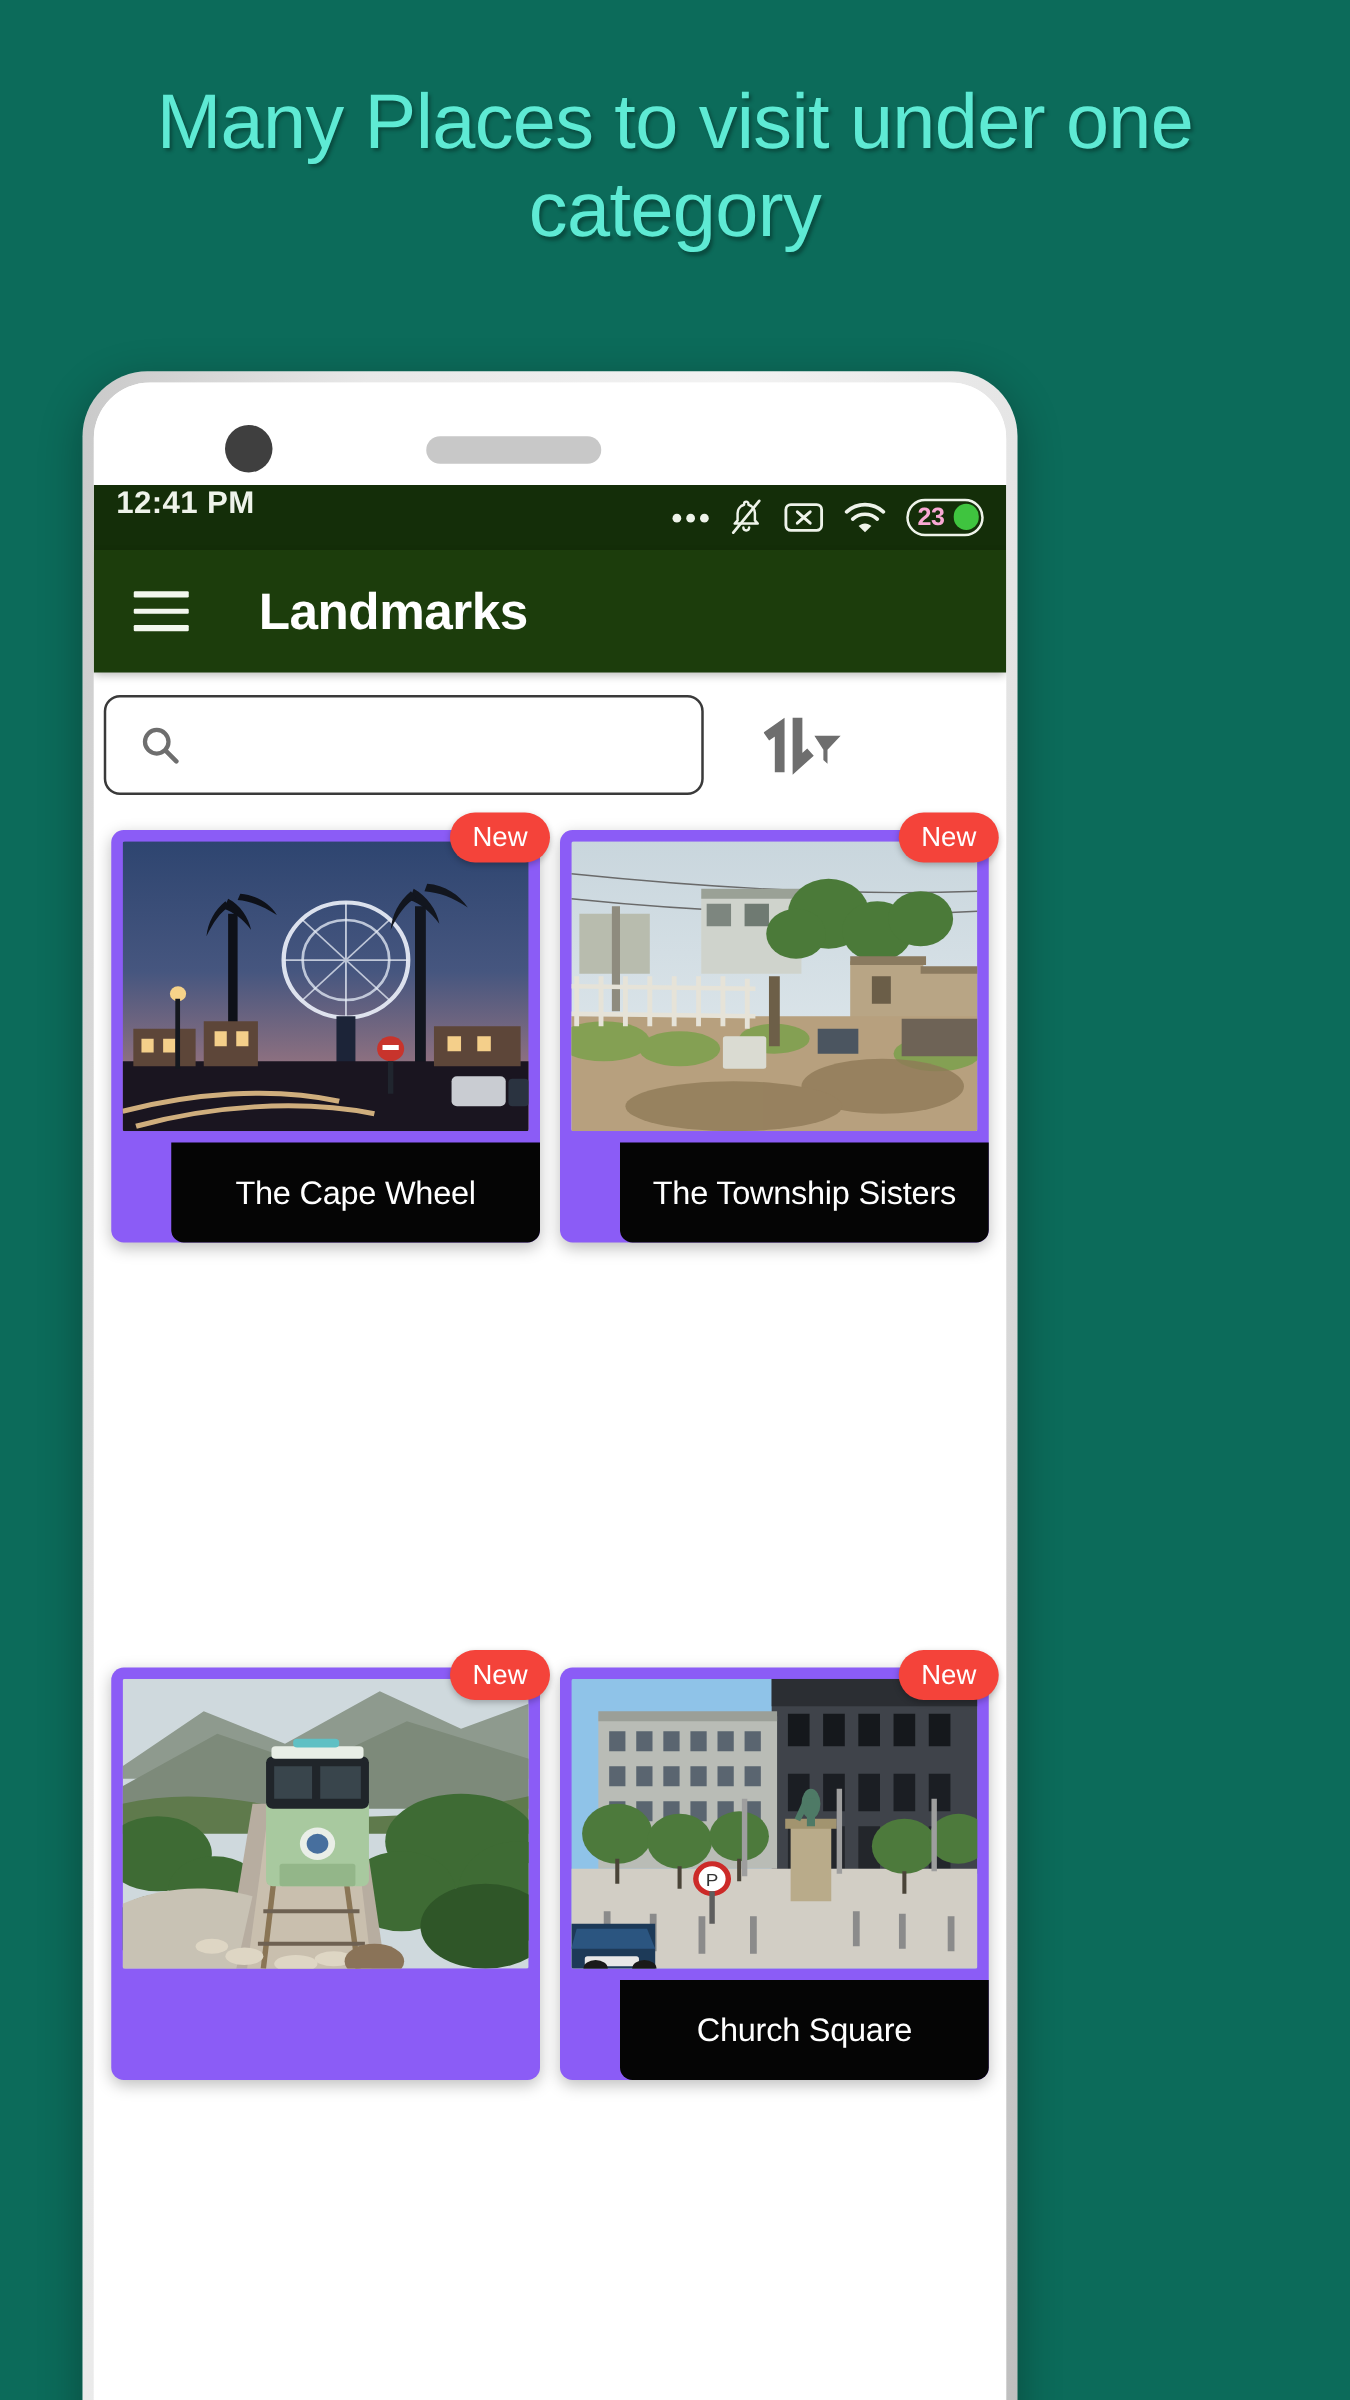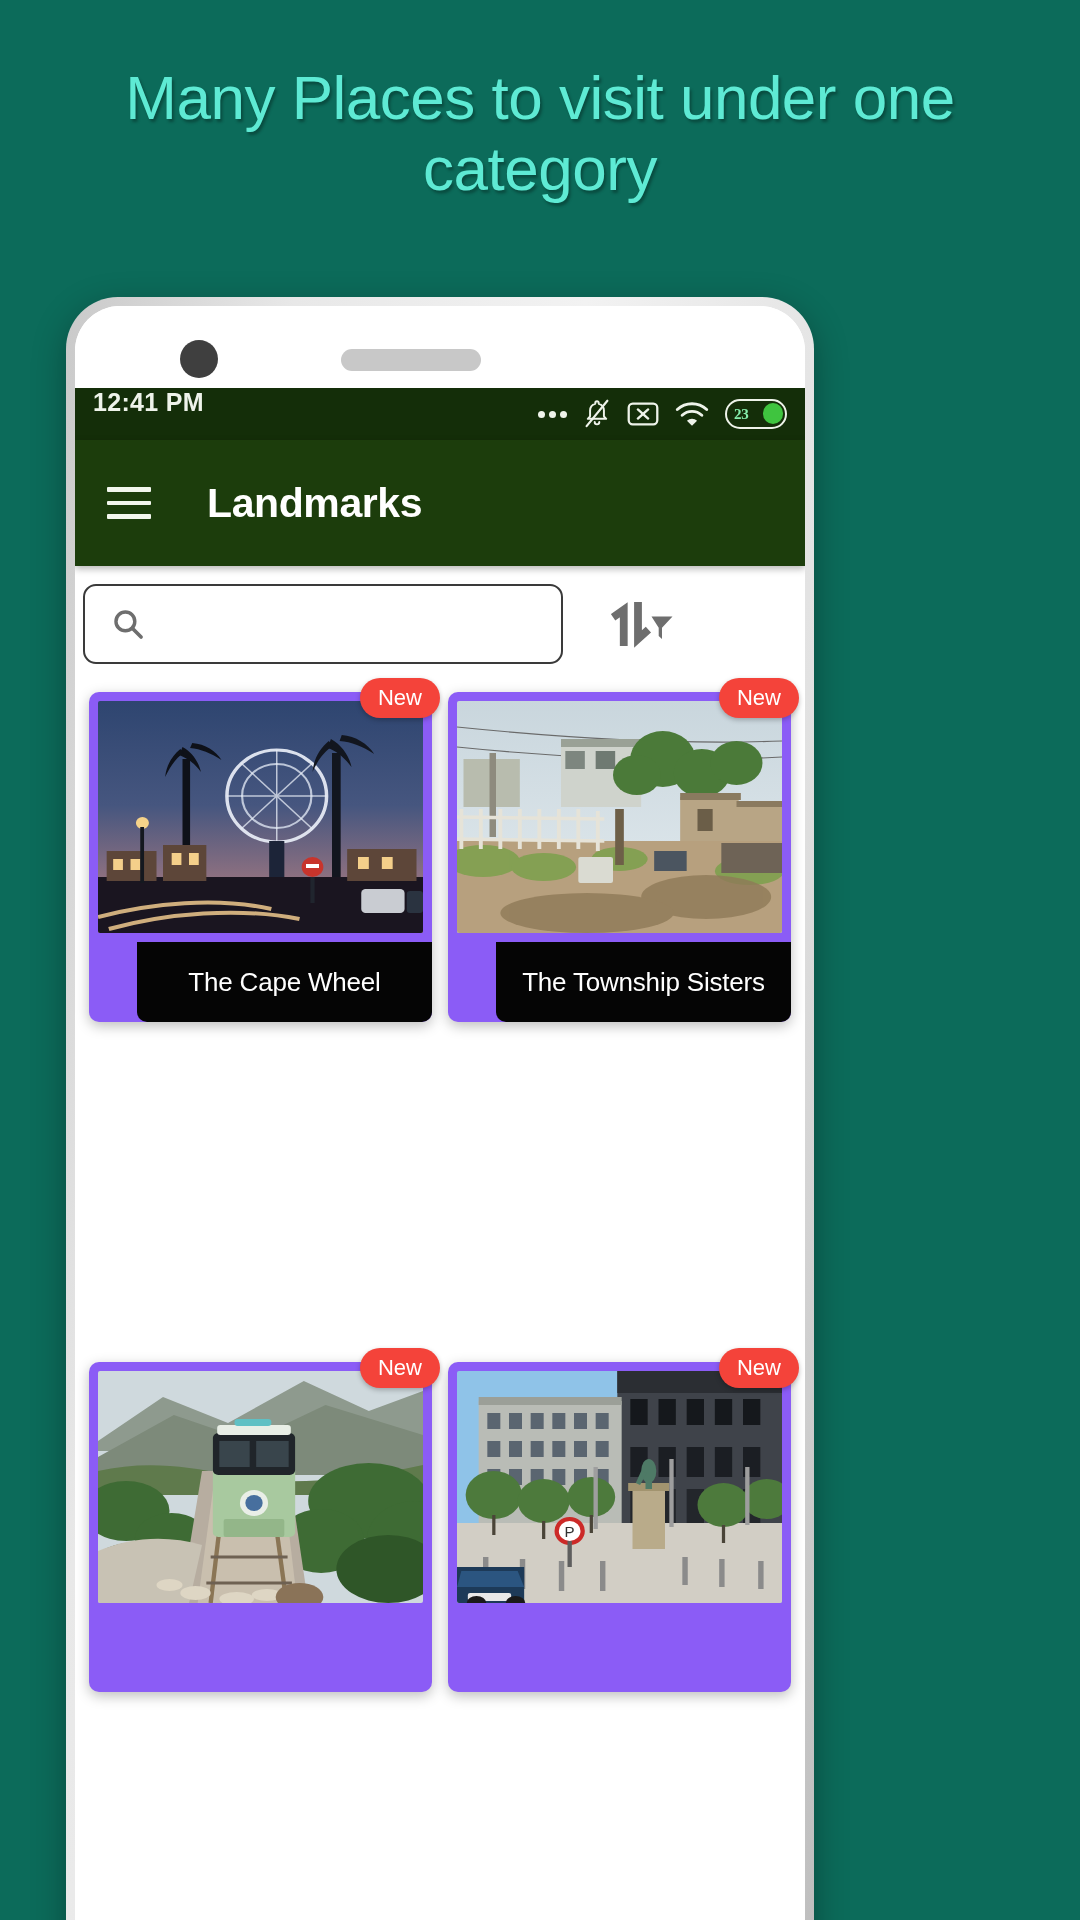--- a/index.html
+++ b/index.html
@@ -113,37 +113,36 @@
     width: 62px;
     height: 30px;
     border: 2.5px solid #eef3ea;
     border-radius: 15px;
     display: flex;
     align-items: center;
     position: relative;
     padding-left: 7px;
   }
   .battery-num {
-    font-size: 15px;
+    font-size: 20px;
     font-weight: 700;
-    color: #86efac;
+    color: #f9a8d4;
     letter-spacing: -0.3px;
-    font-family: Liberation Serif, serif;
   }
   .battery-fill {
     position: absolute;
     right: 2px; top: 2px;
     width: 20px; height: 21px;
     border-radius: 11px;
     background: #3fc43f;
   }
 
   
   .app-bar {
-    height: 126px;
+    height: 98px;
     background: #1c3d0c;
     display: flex;
     align-items: center;
     padding-left: 32px;
     box-shadow: 0 3px 7px rgba(0,0,0,0.28);
     position: relative;
     z-index: 5;
   }
   .hamburger {
     width: 44px;
@@ -608,18 +607,19 @@
                 <rect x="196" y="88" width="4" height="68"></rect>
               <rect x="266" y="96" width="4" height="58"></rect>
             </g>
             <path d="M0 196h62v36H0z" fill="#1d3a58"></path>
             <path d="M4 200h52l6 16H0z" fill="#2b5580"></path>
             <rect x="10" y="222" width="40" height="8" rx="2" fill="#e8e8e8"></rect>
             <ellipse cx="18" cy="232" rx="9" ry="7" fill="#1a1a1a"></ellipse>
             <ellipse cx="54" cy="232" rx="9" ry="7" fill="#1a1a1a"></ellipse>
           </svg>
         </div>
+        <div class="card-label">Church Square</div>
       </div>
 
     </div>
 
   </div>
 </div>
 
 </body></html>

